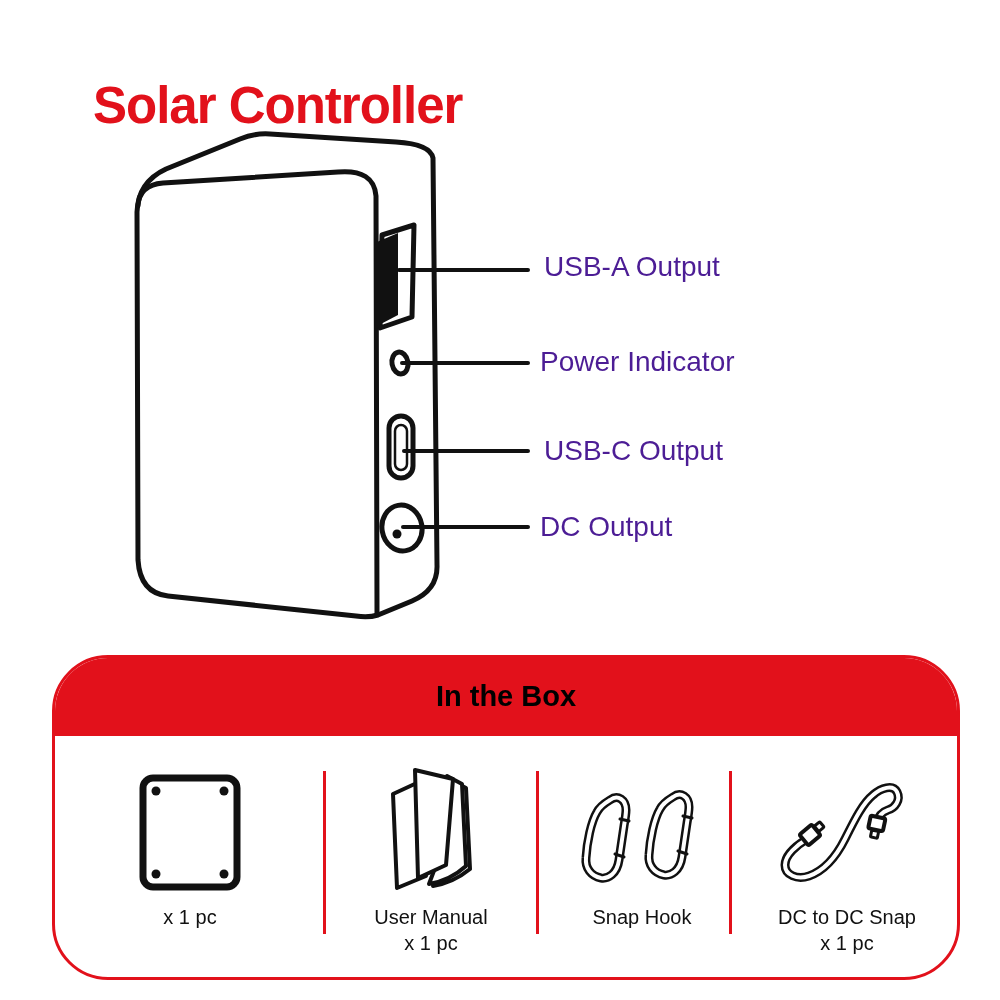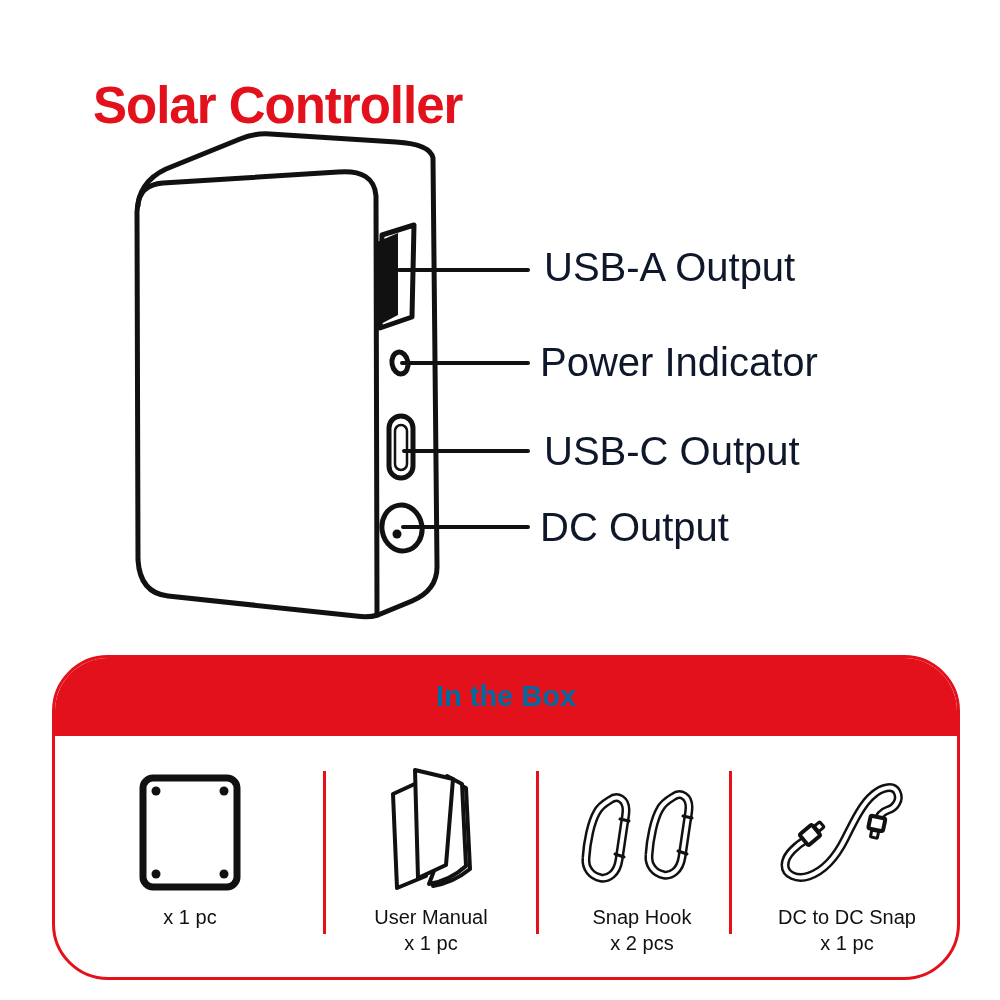--- a/index.html
+++ b/index.html
@@ -8,39 +8,39 @@
     font-family:"Liberation Sans", sans-serif;color:#111;overflow:hidden;
   }
   .page-title{
     position:absolute;left:93px;top:36px;
     font-size:51px;font-weight:bold;letter-spacing:-1px;color:#e2111b;
     white-space:nowrap;
     margin-top:40px;
   }
   .device-svg{position:absolute;left:0;top:0;}
   .callout-label{
-    position:absolute;font-size:40px;line-height:44px;color:#0f172a;
+    position:absolute;font-size:28px;line-height:44px;color:#4c1d95;
     white-space:nowrap;letter-spacing:0;
   }
   .cl-usb-a{left:544px;top:245px;}
   .cl-power{left:540px;top:340px;}
   .cl-usb-c{left:544px;top:429px;}
   .cl-dc{left:540px;top:505px;}
 
   .box-section{
     position:absolute;left:52px;top:655px;width:908px;height:325px;
     border:3px solid #e2111b;border-radius:56px;background:#fff;
     box-sizing:border-box;overflow:hidden;
   }
   .box-header{
     position:absolute;left:0;top:0;right:0;height:78px;background:#e2111b;
   }
   .box-title{
     position:absolute;left:0;right:0;top:0;height:78px;line-height:76px;
-    text-align:center;color:#0369a1;font-size:29px;font-weight:bold;
+    text-align:center;color:#000000;font-size:29px;font-weight:bold;
   }
   .box-divider{
     position:absolute;top:113px;width:3px;height:163px;background:#e2111b;
   }
   .divider-1{left:268px;} .divider-2{left:481px;} .divider-3{left:674px;}
 
   .item-icon{position:absolute;}
   .icon-panel{left:84px;top:116px;}
   .icon-manual{left:332px;top:108px;}
   .icon-hooks{left:511px;top:108px;}
@@ -153,21 +153,20 @@
         </g>
         <g transform="translate(63,-3)">
           <path stroke="#111" stroke-width="9" d="M 30 34 C 38 28 46 34 46 44 C 46 48 45 54 44 60 L 39 94 C 37 108 28 113 21 112 C 11 110 5 102 6 92 C 7 76 11 56 17 46 C 20 40 25 37 30 34 Z"></path>
           <path stroke="#fff" stroke-width="4" d="M 30 34 C 38 28 46 34 46 44 C 46 48 45 54 44 60 L 39 94 C 37 108 28 113 21 112 C 11 110 5 102 6 92 C 7 76 11 56 17 46 C 20 40 25 37 30 34 Z"></path>
           <path stroke="#111" stroke-width="3" d="M 40 53 L 49 55 M 35 88 L 44 91"></path>
         </g>
       </g>
     </svg>
     <div class="item-label label-3">
       <div>Snap Hook</div>
-      <div>x 2 pcs</div>
     </div>
 
     <svg class="item-icon icon-cable" width="160" height="140" viewBox="0 0 160 140" fill="none" stroke-linecap="round">
       <path stroke="#111" stroke-width="9" d="M 46 84 C 36 90 24 100 24 110 C 24 120 36 125 48 121 C 62 116 74 104 84 84 C 94 64 102 48 112 40 C 120 33 132 29 136 37 C 140 45 134 53 127 55 C 121 57 117 62 116 68 L 115 73"></path>
       <path stroke="#fff" stroke-width="4" d="M 46 84 C 36 90 24 100 24 110 C 24 120 36 125 48 121 C 62 116 74 104 84 84 C 94 64 102 48 112 40 C 120 33 132 29 136 37 C 140 45 134 53 127 55 C 121 57 117 62 116 68 L 115 73"></path>
       <g transform="rotate(-40 49 80)">
         <rect x="41" y="73" width="16" height="14" rx="2" fill="#fff" stroke="#111" stroke-width="4"></rect>
         <rect x="58" y="76" width="7" height="7" rx="1" fill="#fff" stroke="#111" stroke-width="3"></rect>
       </g>
       <g transform="rotate(12 116 70)">

